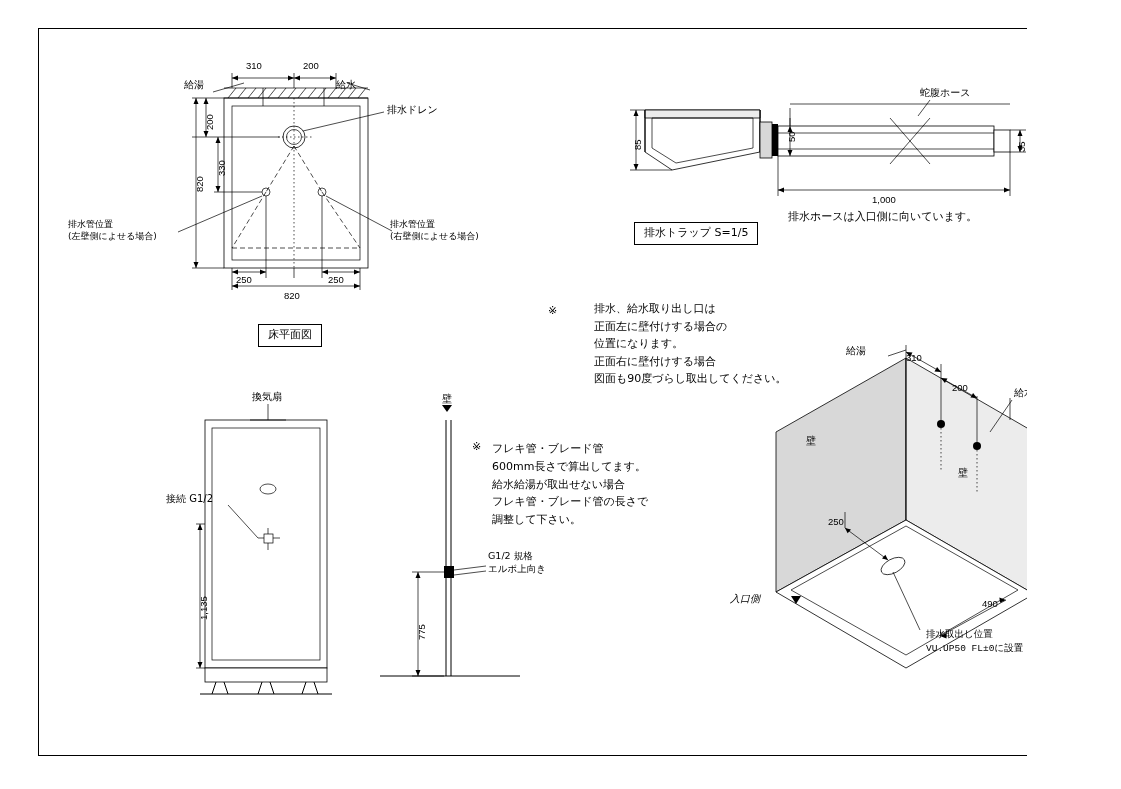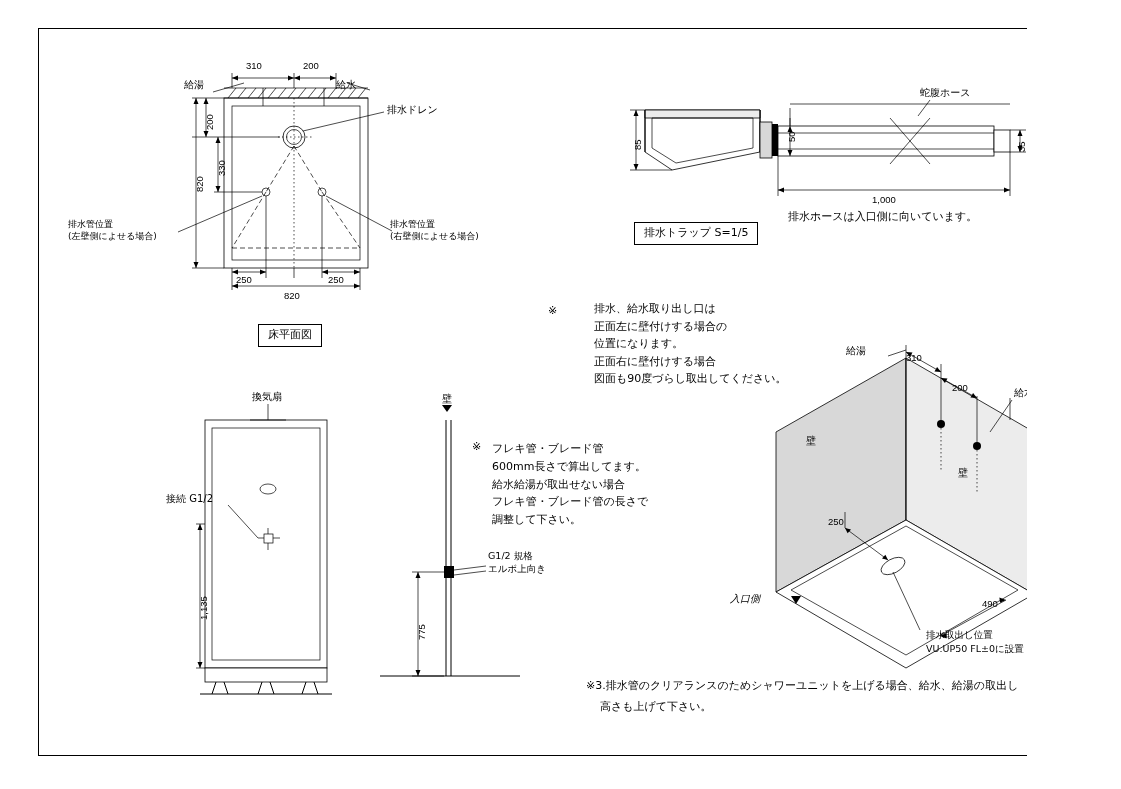--- a/index.html
+++ b/index.html
@@ -335,20 +335,18 @@
   <div class="lbl jp" style="left:846px;top:344px;">給湯</div>
   <div class="lbl jp" style="left:1014px;top:386px;">給水</div>
   <div class="lbl num" style="left:906px;top:352px;">310</div>
   <div class="lbl num" style="left:952px;top:382px;">200</div>
   <div class="lbl jp" style="left:806px;top:434px;">壁</div>
   <div class="lbl jp" style="left:958px;top:466px;">壁</div>
   <div class="lbl num" style="left:828px;top:516px;">250</div>
   <div class="lbl num" style="left:982px;top:598px;">490</div>
   <div class="lbl num rot90" style="left:1046px;top:548px;">756</div>
   <div class="lbl jp" style="left:730px;top:592px;font-style:italic;">入口側</div>
-  <div class="lbl jp" style="left:926px;top:628px;font-size:9.5px;line-height:1.5;">排水取出し位置
+  <div class="lbl jp" style="left:926px;top:628px;font-size:9.5px;line-height:1.5;font-family:Liberation Mono, monospace;">排水取出し位置
 VU.UP50 FL±0に設置</div>
 
-  <div class="lbl jp" style="left:586px;top:676px;font-size:11px;line-height:1.9;">※3.排水管のクリアランスのためシャワーユニットを上げる場合、給水、給湯の取出し
-    高さも上げて下さい。</div>
 
 
 </div>
 
 </body></html>

